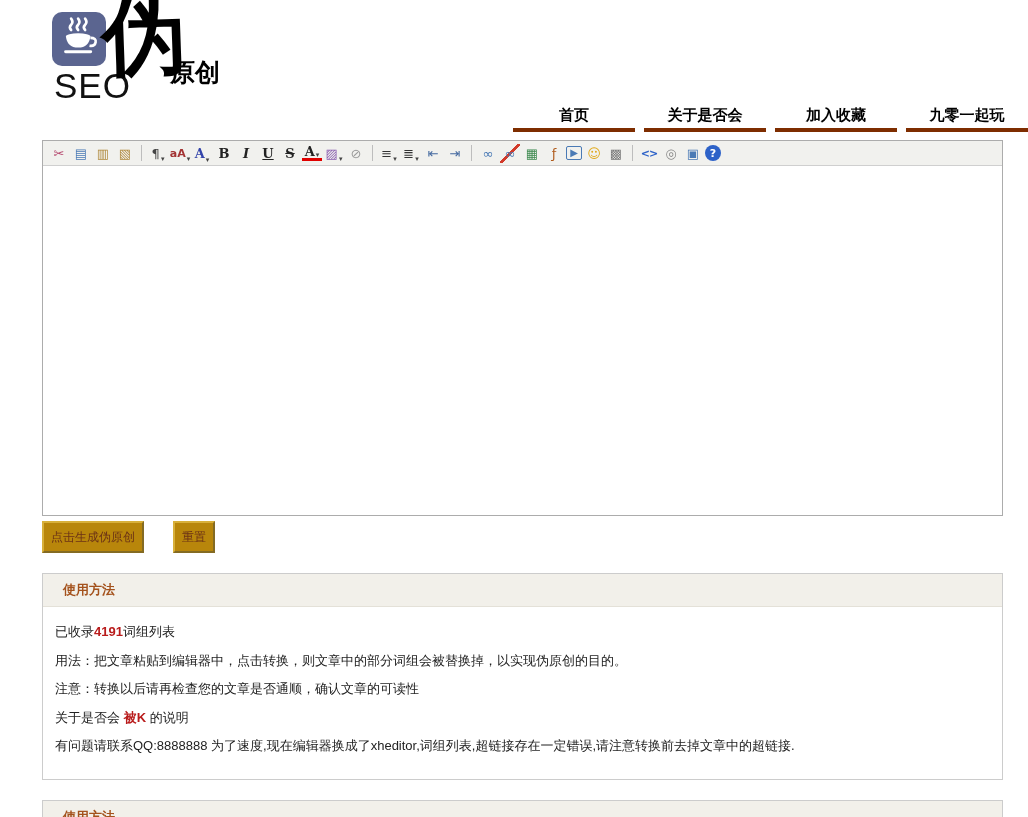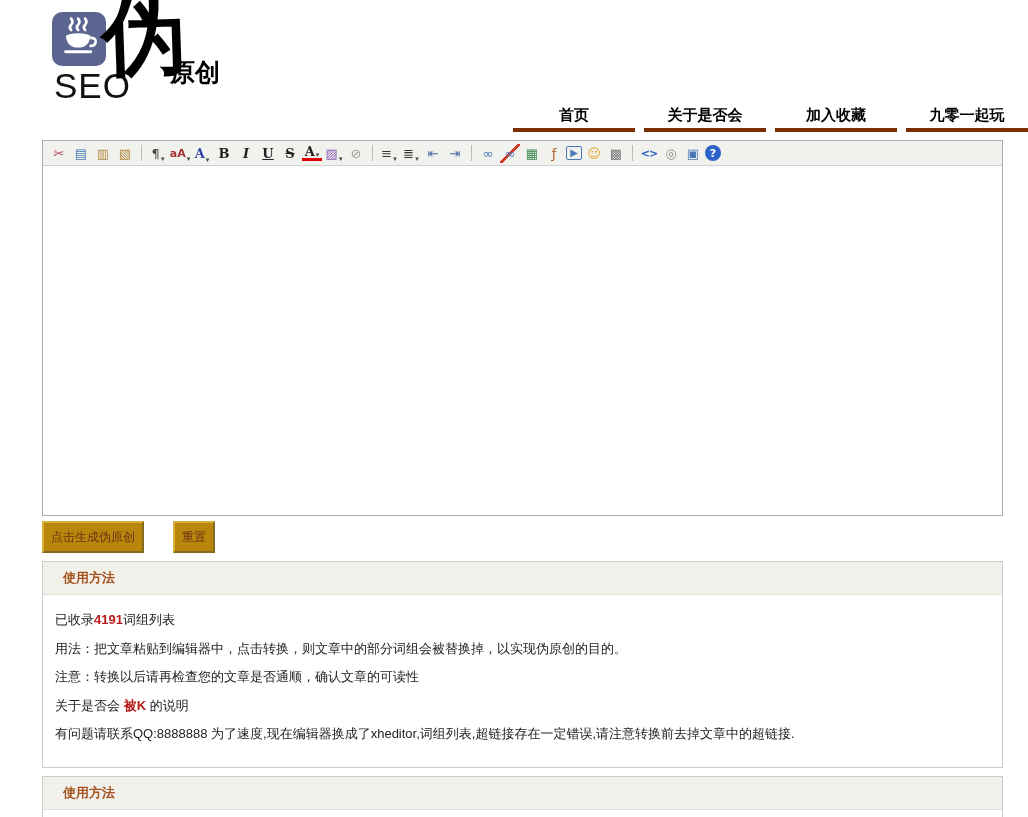--- a/index.html
+++ b/index.html
@@ -58,21 +58,21 @@
 
   
   .actions { margin-top:5px; display:flex; gap:29px; }
   .btn {
     background:#b8860b; border:2px outset #d8b03a; color:#6b3216;
     font-size:12px; padding:2px 7px; height:32px; cursor:pointer;
     font-family:"Liberation Sans","DejaVu Sans",sans-serif;
   }
 
   
-  .panel { border:1px solid #cccccc; margin-top:8px; background:#fff; }
+  .panel { border:1px solid #cccccc; margin-top:20px; background:#fff; }
   .panel-header {
     background:#f2f0ea; border-bottom:1px solid #e4e1d8;
     padding:7px 0 7px 20px; color:#a4521d; font-weight:bold; font-size:13px;
   }
   .panel-body { padding:4px 14px 12px 12px; }
   .usage-line { font-size:13px; color:#222; margin:13px 0; line-height:1.2; }
   .red-em { color:#b91c1c; font-weight:bold; }
 
   .links-row { display:flex; gap:11px; padding:8px 0 2px 16px; }
   .friend-link {

